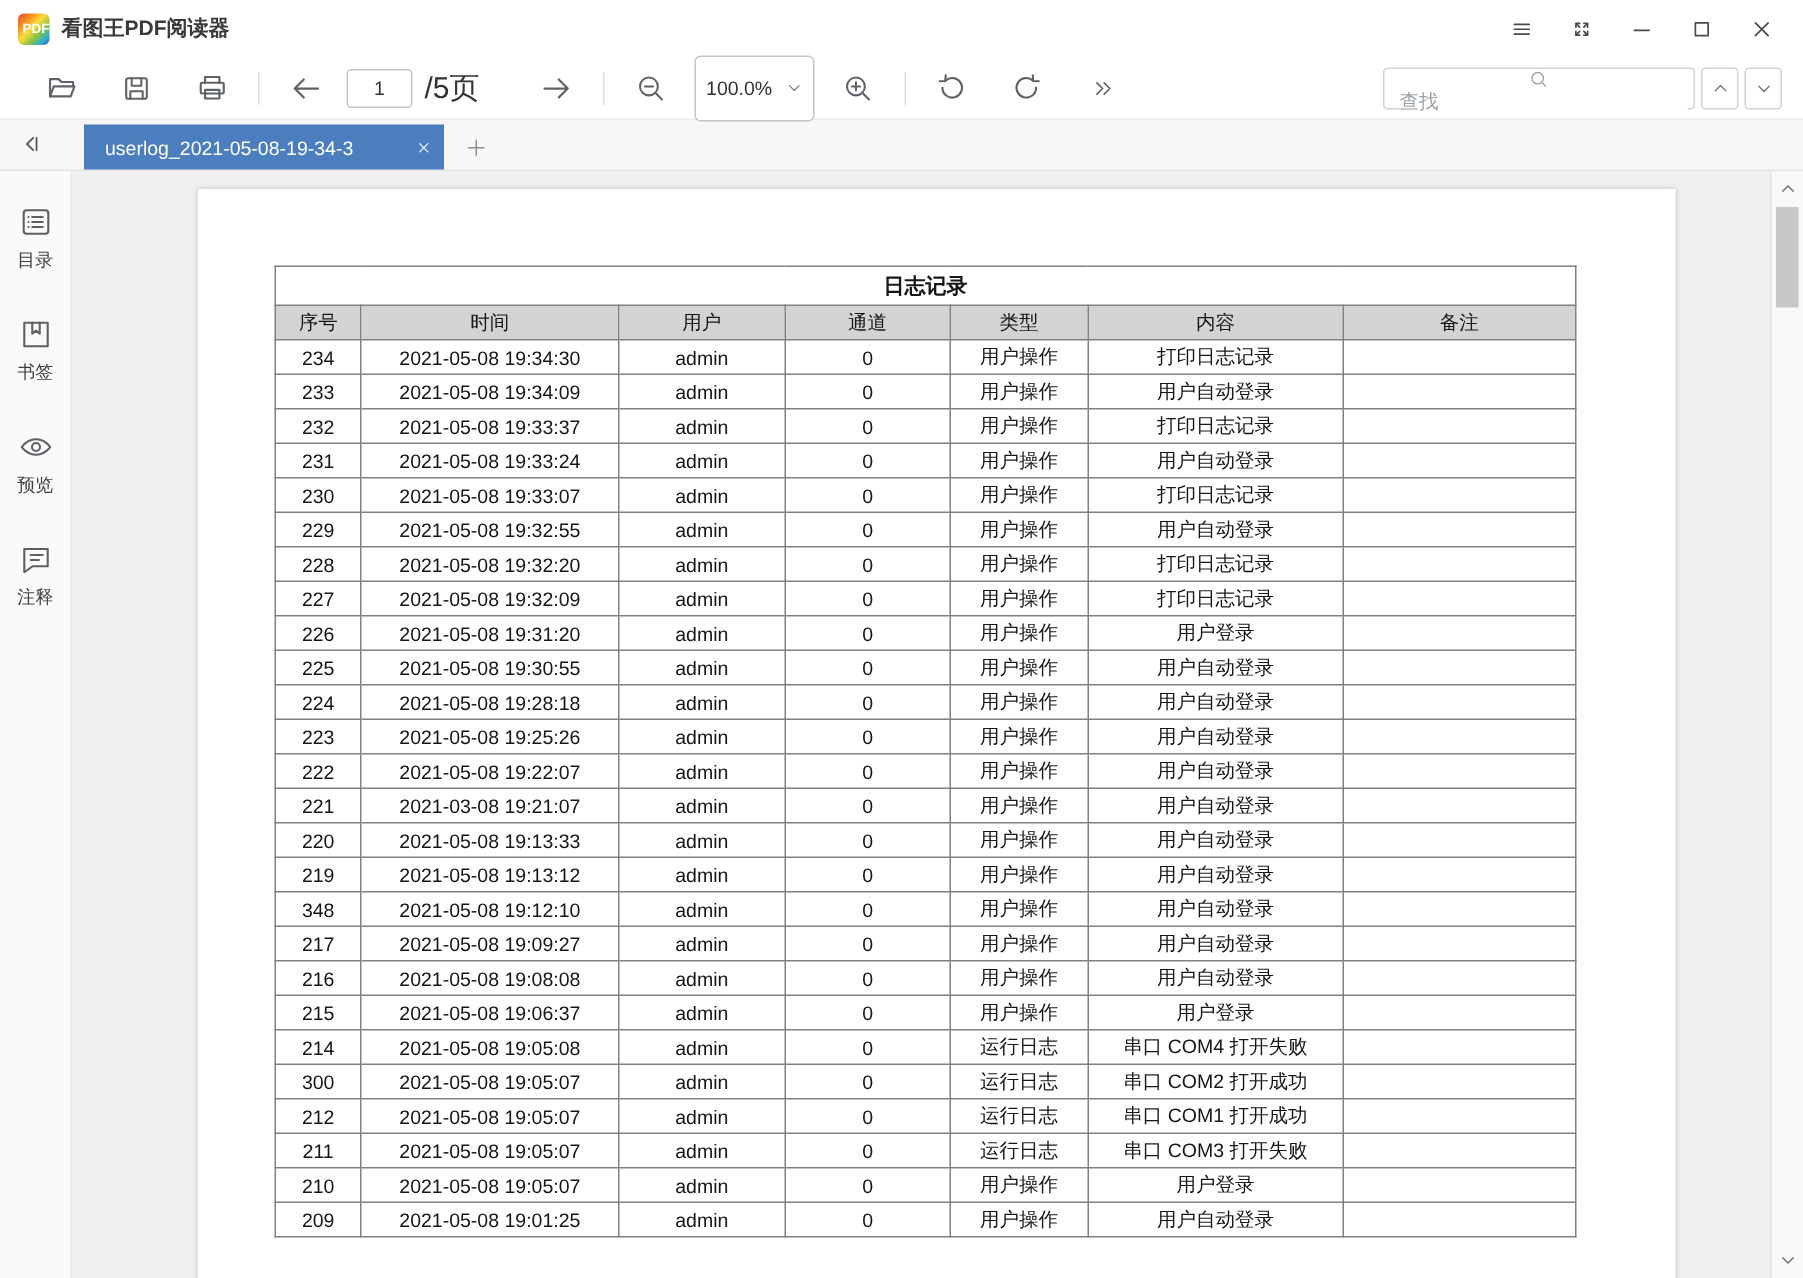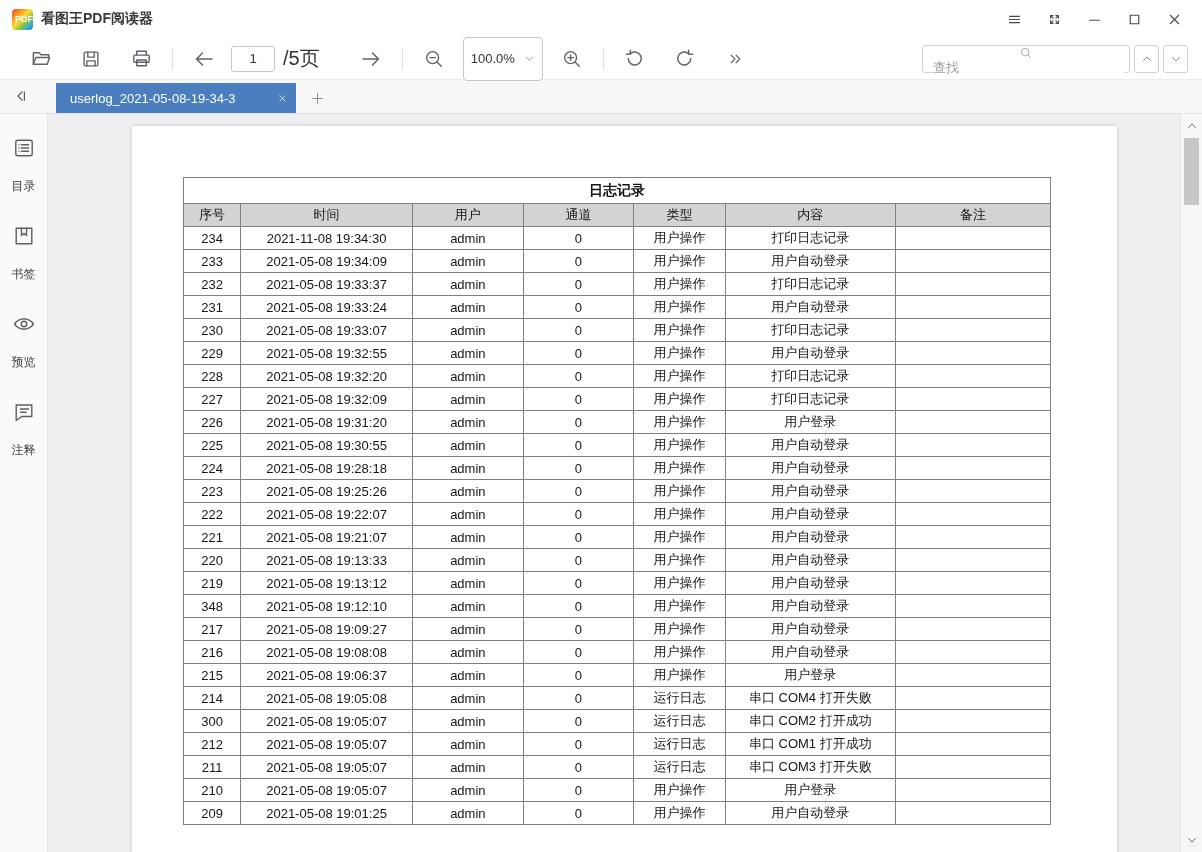--- a/index.html
+++ b/index.html
@@ -56,21 +56,21 @@
   .tab-close { background:transparent; border:none; margin-left:4px; display:flex; align-items:center; }
   .tab-close svg { stroke:#fff; fill:none; stroke-width:1.6; stroke-linecap:round; }
   .newtab-btn { width:30px; height:30px; background:transparent; border:none; display:flex;
     align-items:center; justify-content:center; margin-left:6px; }
   .newtab-btn svg { stroke:#8a8d91; fill:none; stroke-width:1.6; stroke-linecap:round; }
 
   
   .main { display:flex; height:738px; }
   .sidebar { width:48px; background:#fafafb; border-right:1px solid #e8e8ea; padding-top:22px;
     display:flex; flex-direction:column; align-items:center; gap:29px; }
-  .side-item { display:flex; flex-direction:column; align-items:center; gap:18px; width:100%; }
+  .side-item { display:flex; flex-direction:column; align-items:center; gap:5px; width:100%; }
   .side-item svg { stroke:#5c5f63; fill:none; stroke-width:1.4; stroke-linecap:round; stroke-linejoin:round; }
   .side-label { font-size:12px; color:#3d3f42; }
 
   .viewport { flex:1; background:#efeff1; position:relative; overflow:hidden; }
   .page { position:absolute; left:84px; top:12px; width:985px; height:1300px; background:#fff;
     box-shadow:0 0 4px rgba(0,0,0,.18); }
 
   
   table.log { border-collapse:collapse; width:868px; margin:51px 0 0 51px; table-layout:fixed; }
   table.log th, table.log td { border:1px solid #808080; text-align:center; color:#161616;
@@ -298,21 +298,21 @@
               <th>用户</th>
               <th>通道</th>
               <th>类型</th>
               <th>内容</th>
               <th>备注</th>
             </tr>
         </thead>
         <tbody>
             <tr>
               <td>234</td>
-              <td>2021-11-08 19:34:30</td>
+              <td>2021-05-08 19:34:30</td>
               <td>admin</td>
               <td>0</td>
               <td>用户操作</td>
               <td>打印日志记录</td>
               <td></td>
             </tr>
             <tr>
               <td>233</td>
               <td>2021-05-08 19:34:09</td>
               <td>admin</td>
@@ -415,21 +415,21 @@
               <td>222</td>
               <td>2021-05-08 19:22:07</td>
               <td>admin</td>
               <td>0</td>
               <td>用户操作</td>
               <td>用户自动登录</td>
               <td></td>
             </tr>
             <tr>
               <td>221</td>
-              <td>2021-05-08 19:21:07</td>
+              <td>2021-03-08 19:21:07</td>
               <td>admin</td>
               <td>0</td>
               <td>用户操作</td>
               <td>用户自动登录</td>
               <td></td>
             </tr>
             <tr>
               <td>220</td>
               <td>2021-05-08 19:13:33</td>
               <td>admin</td>

